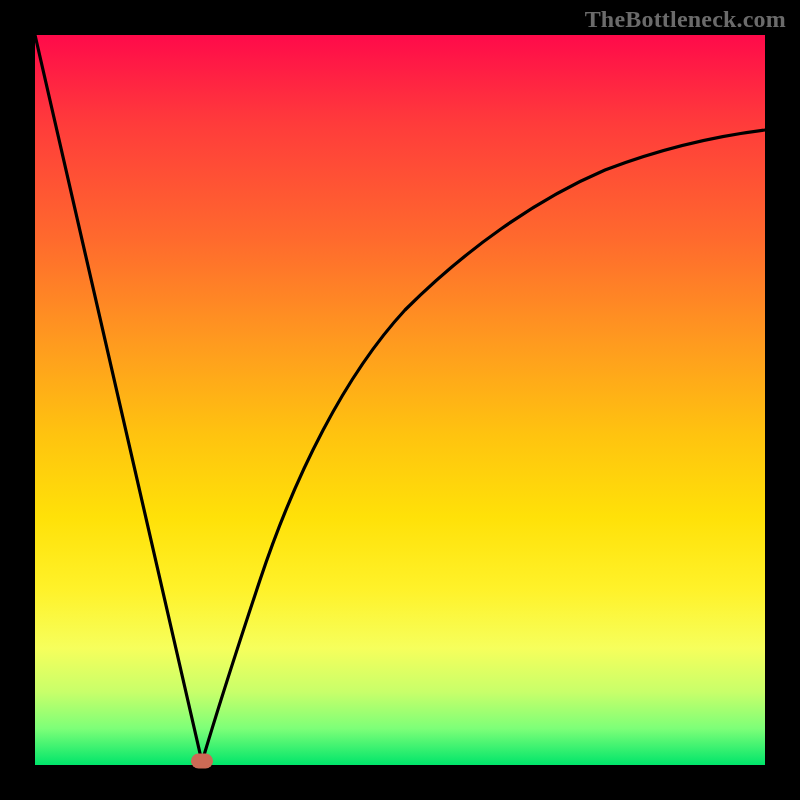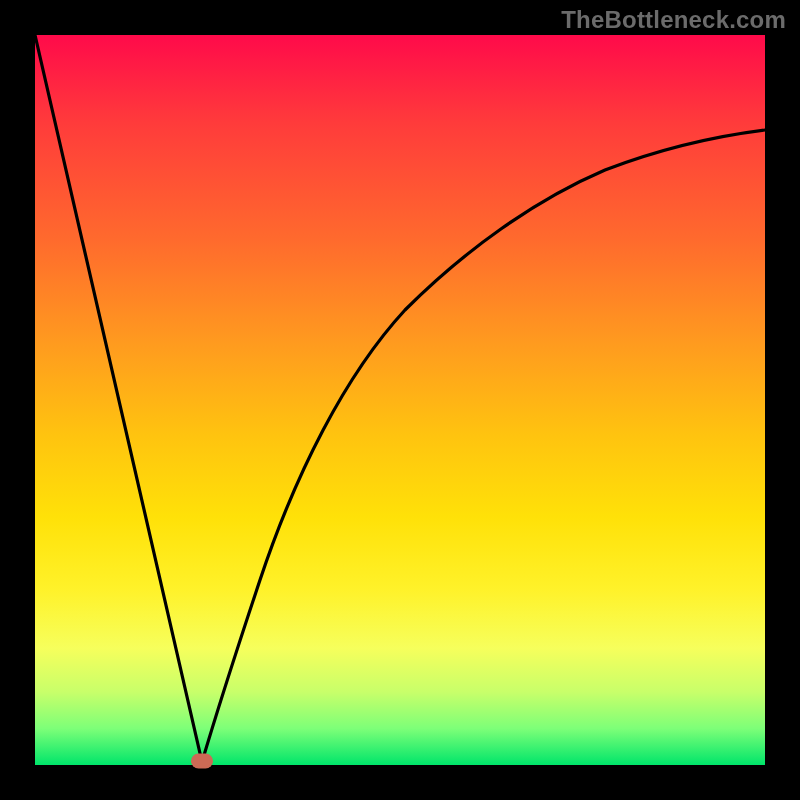--- a/index.html
+++ b/index.html
@@ -32,21 +32,21 @@
       #fff22a 76%,
       #f6ff5c 84%,
       #c8ff6a 90%,
       #7dff78 95%,
       #00e56a 100%);
   }
   .watermark {
     position: absolute;
     top: 6px;
     right: 14px;
-    font-family: Liberation Sans, sans-serif;
+    font-family: Liberation Serif, serif;
     font-size: 24px;
     font-weight: 600;
     color: #6b6b6b;
     letter-spacing: 0.2px;
     user-select: none;
   }
   svg.curve {
     position: absolute;
     left: 0;
     top: 0;

